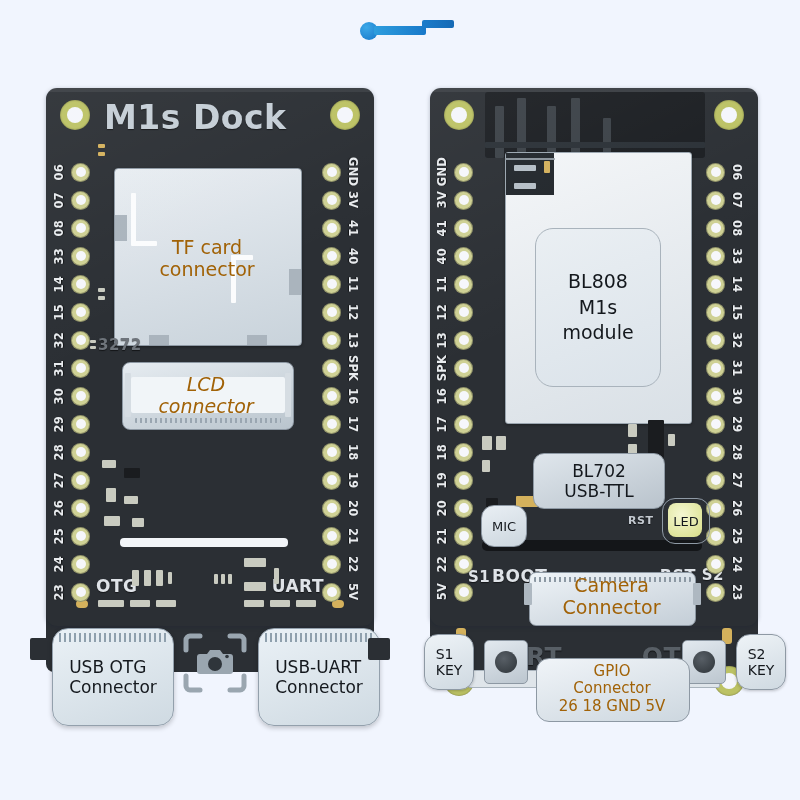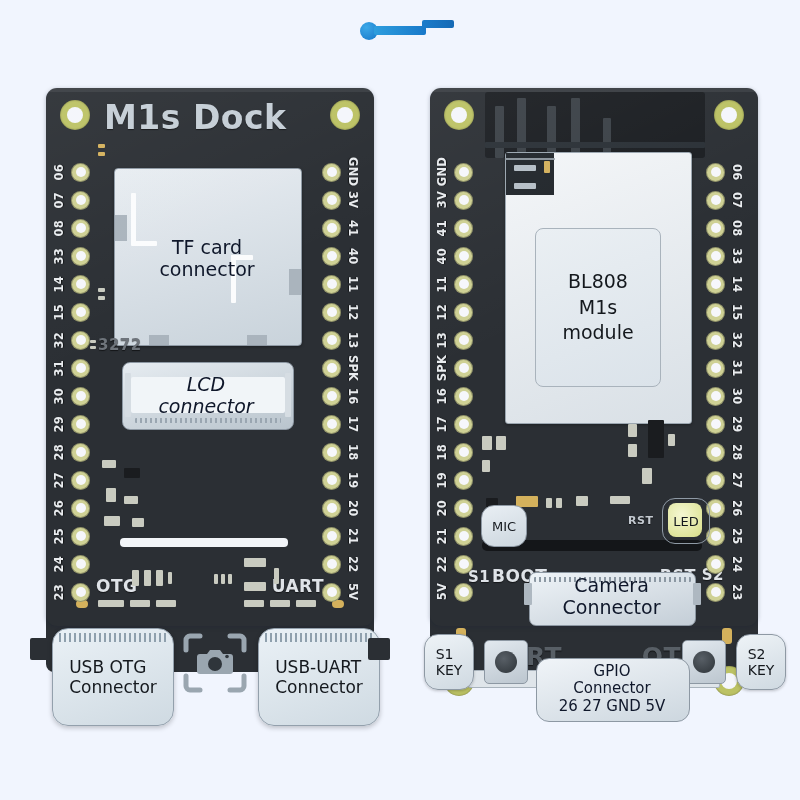--- a/index.html
+++ b/index.html
@@ -74,21 +74,21 @@
   .sm{position:absolute;border-radius:1px;background:#c9cbc0;}
   .sm.dark{background:#1a1c1f;}
   .sm.gold{background:#d4b15c;}
 
   
   .callout{
     position:absolute;
     background:linear-gradient(160deg,#eef3f7,#dfe7ee);
     border:1px solid #9aa6b2;
     border-radius:12px;
-    color:#0f172a;
+    color:#a16207;
     display:flex;align-items:center;justify-content:center;
     text-align:center;
     font-size:19px;line-height:1.15;font-weight:400;
     box-shadow:0 1px 3px rgba(0,0,0,.25);
   }
   .callout.small{font-size:15px;}
 
   
   .tf-card{
     position:absolute;left:114px;top:168px;width:186px;height:176px;
@@ -136,21 +136,21 @@
   .module{
     position:absolute;left:505px;top:152px;width:185px;height:270px;
     background:linear-gradient(160deg,#f4f6f8,#d9e0e6);
     border:1px solid #9ba6b0;border-radius:3px;
     box-shadow:0 1px 3px rgba(0,0,0,.3);
   }
   .module-corner{position:absolute;left:0;top:0;width:48px;height:42px;background:#21262b;}
   .shield{
     position:absolute;left:535px;top:228px;width:124px;height:157px;
     background:linear-gradient(160deg,#eaeff3,#dbe3ea);
-    border:1px solid #a9b3bc;border-radius:8px;
+    border:1px solid #a9b3bc;border-radius:18px;
     display:flex;align-items:center;justify-content:center;
     text-align:center;color:#14181d;font-size:19px;line-height:1.35;
   }
 
   .bl702{
     position:absolute;left:533px;top:453px;width:130px;height:54px;
     background:linear-gradient(160deg,#dfe6ec,#b9c3cc);
     border:1px solid #8e99a4;border-radius:11px;
     display:flex;align-items:center;justify-content:center;
     text-align:center;color:#14181d;font-size:17px;line-height:1.2;
@@ -782,20 +782,22 @@
         <span class="pad">
           <i></i>
         </span>
         <span class="plabel">23</span>
       </div>
   </div>
 
   <div class="shield callout-text">BL808
 M1s
 module</div>
+  <div class="bl702 callout-text">BL702
+USB-TTL</div>
   <div class="circ-lbl" style="left:481px;top:505px;">MIC</div>
   <div class="led-dot"></div>
   <div class="circ-lbl" style="left:662px;top:498px;width:46px;height:44px;background:none;border:1px solid #8f9aa5;">LED</div>
 
   <div class="cam-conn">
     <div class="sm" style="left:4px;top:4px;right:4px;height:5px;background:repeating-linear-gradient(90deg,#8c98a3 0 2px,transparent 2px 5px);"></div>
     <div class="sm" style="left:-6px;top:10px;width:8px;height:22px;background:#aeb8c1;"></div>
     <div class="sm" style="right:-6px;top:10px;width:8px;height:22px;background:#aeb8c1;"></div>
   </div>
   <div class="callout callout-text" style="left:529px;top:568px;width:165px;height:58px;border:none;background:none;box-shadow:none;">Camera
@@ -804,20 +806,20 @@
   <div class="keybtn" style="left:484px;top:640px;">
       <i></i>
     </div>
   <div class="keybtn" style="left:682px;top:640px;">
       <i></i>
     </div>
 
   <div class="gpio-conn"></div>
   <div class="callout callout-text small" style="left:530px;top:655px;width:164px;height:68px;border:none;background:none;box-shadow:none;font-size:15px;">GPIO
 Connector
-26 27 GND 5V</div>
+26 18 GND 5V</div>
 
   <div class="keycap callout-text" style="left:424px;top:634px;">S1
 KEY</div>
   <div class="keycap callout-text" style="left:736px;top:634px;">S2
 KEY</div>
 
 </div>
 
 </body></html>

